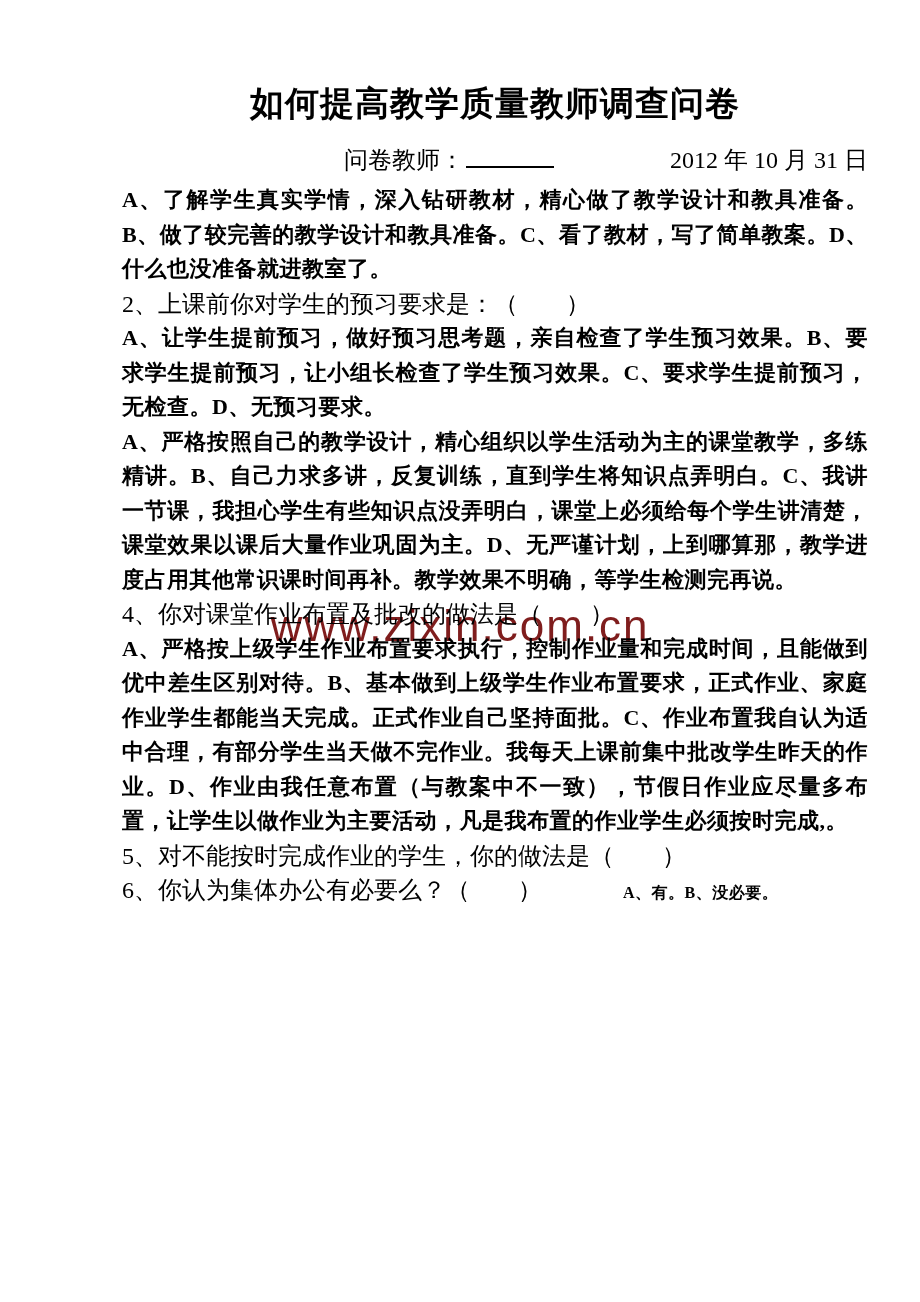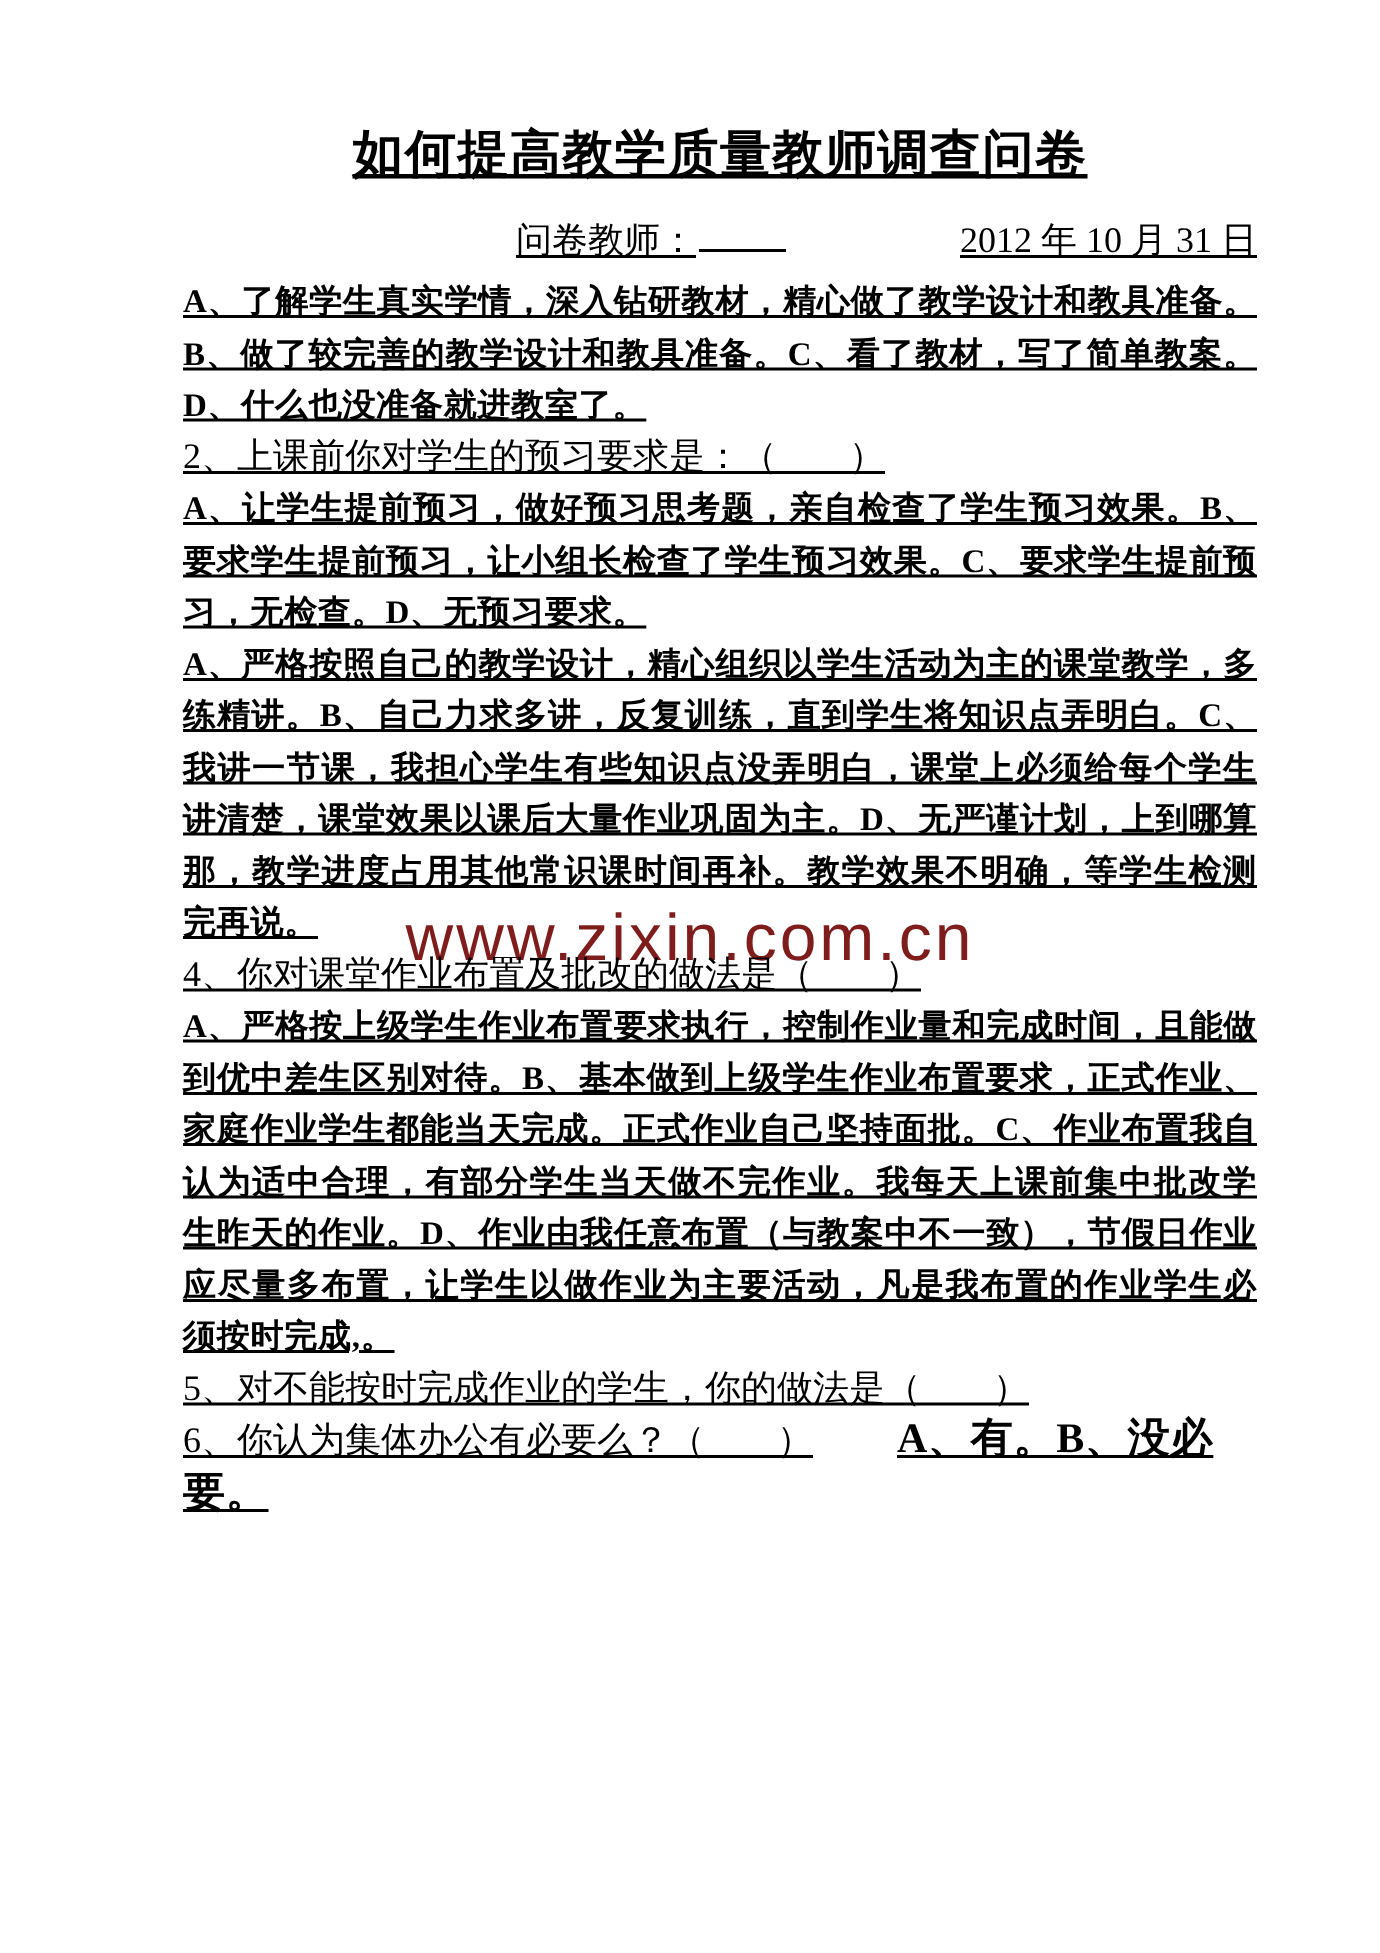--- a/index.html
+++ b/index.html
@@ -31,22 +31,21 @@
     font-size: 44px;
     line-height: 52px;
     letter-spacing: 2px;
     color: #7f1d1d;
     white-space: nowrap;
     user-select: none;
   }
   .content {
     position: relative;
     z-index: 1;
-    padding: 80px 82px 0 122px;
-    text-decoration: underline;
+    padding: 80px 52px 0 122px;
   }
   .title {
     font-size: 34px;
     font-weight: bold;
     text-align: center;
     letter-spacing: 1px;
     margin: 0 0 12px 0;
     line-height: 48px;
   }
   .header-row {
@@ -84,23 +83,23 @@
   }
   p.a {
     font-size: 22px;
     font-weight: bold;
     line-height: 34.5px;
     margin: 0;
     text-align: justify;
     letter-spacing: 0.5px;
   }
   .q-inline-answer {
-    font-size: 28px;
+    font-size: 16px;
     font-weight: bold;
-    margin-left: 56px;
+    margin-left: 81px;
     letter-spacing: 0.5px;
   }
 </style>
 </head>
 <body>
 
 <div class="page">
 
   <div class="watermark">www.zixin.com.cn</div>
 

